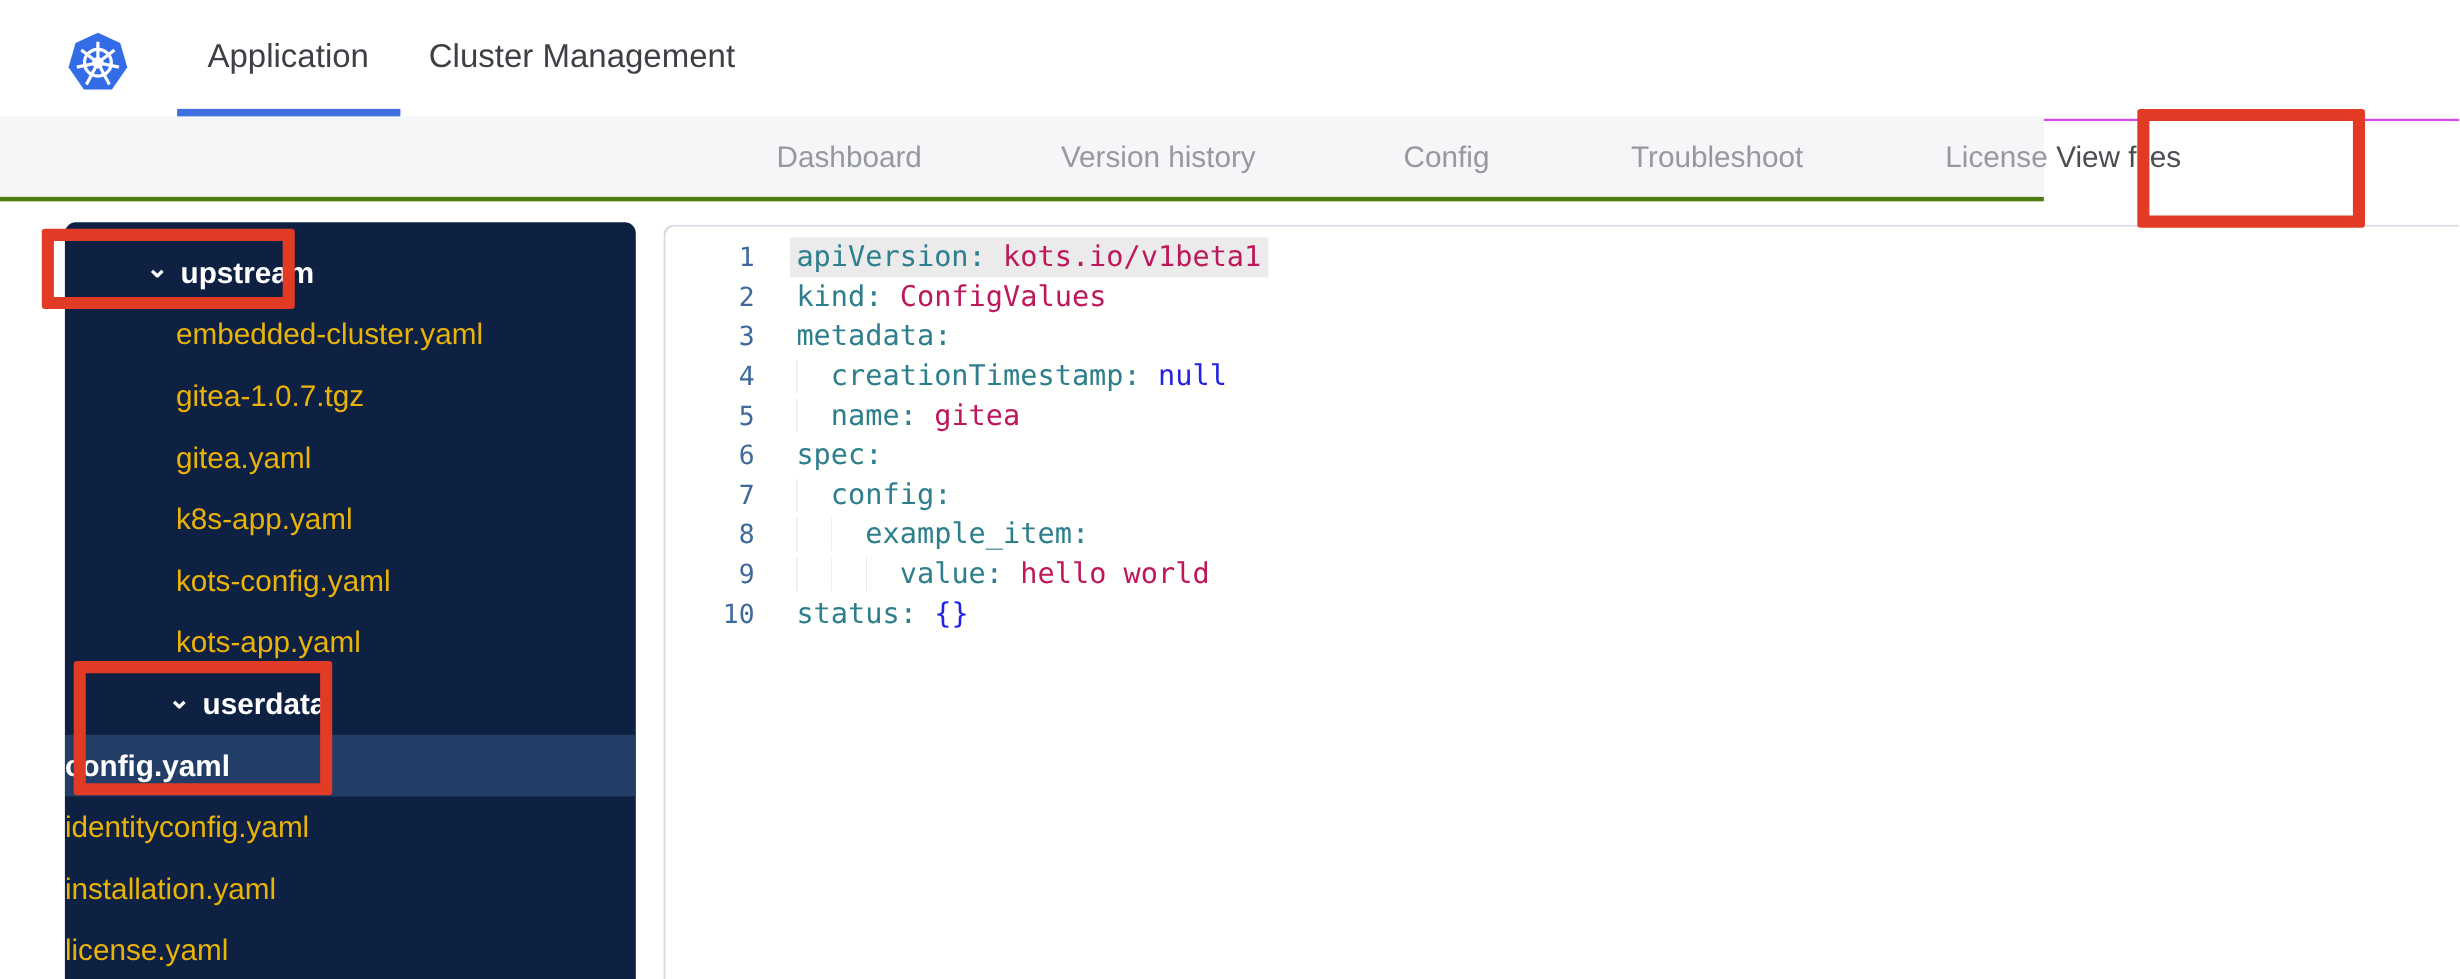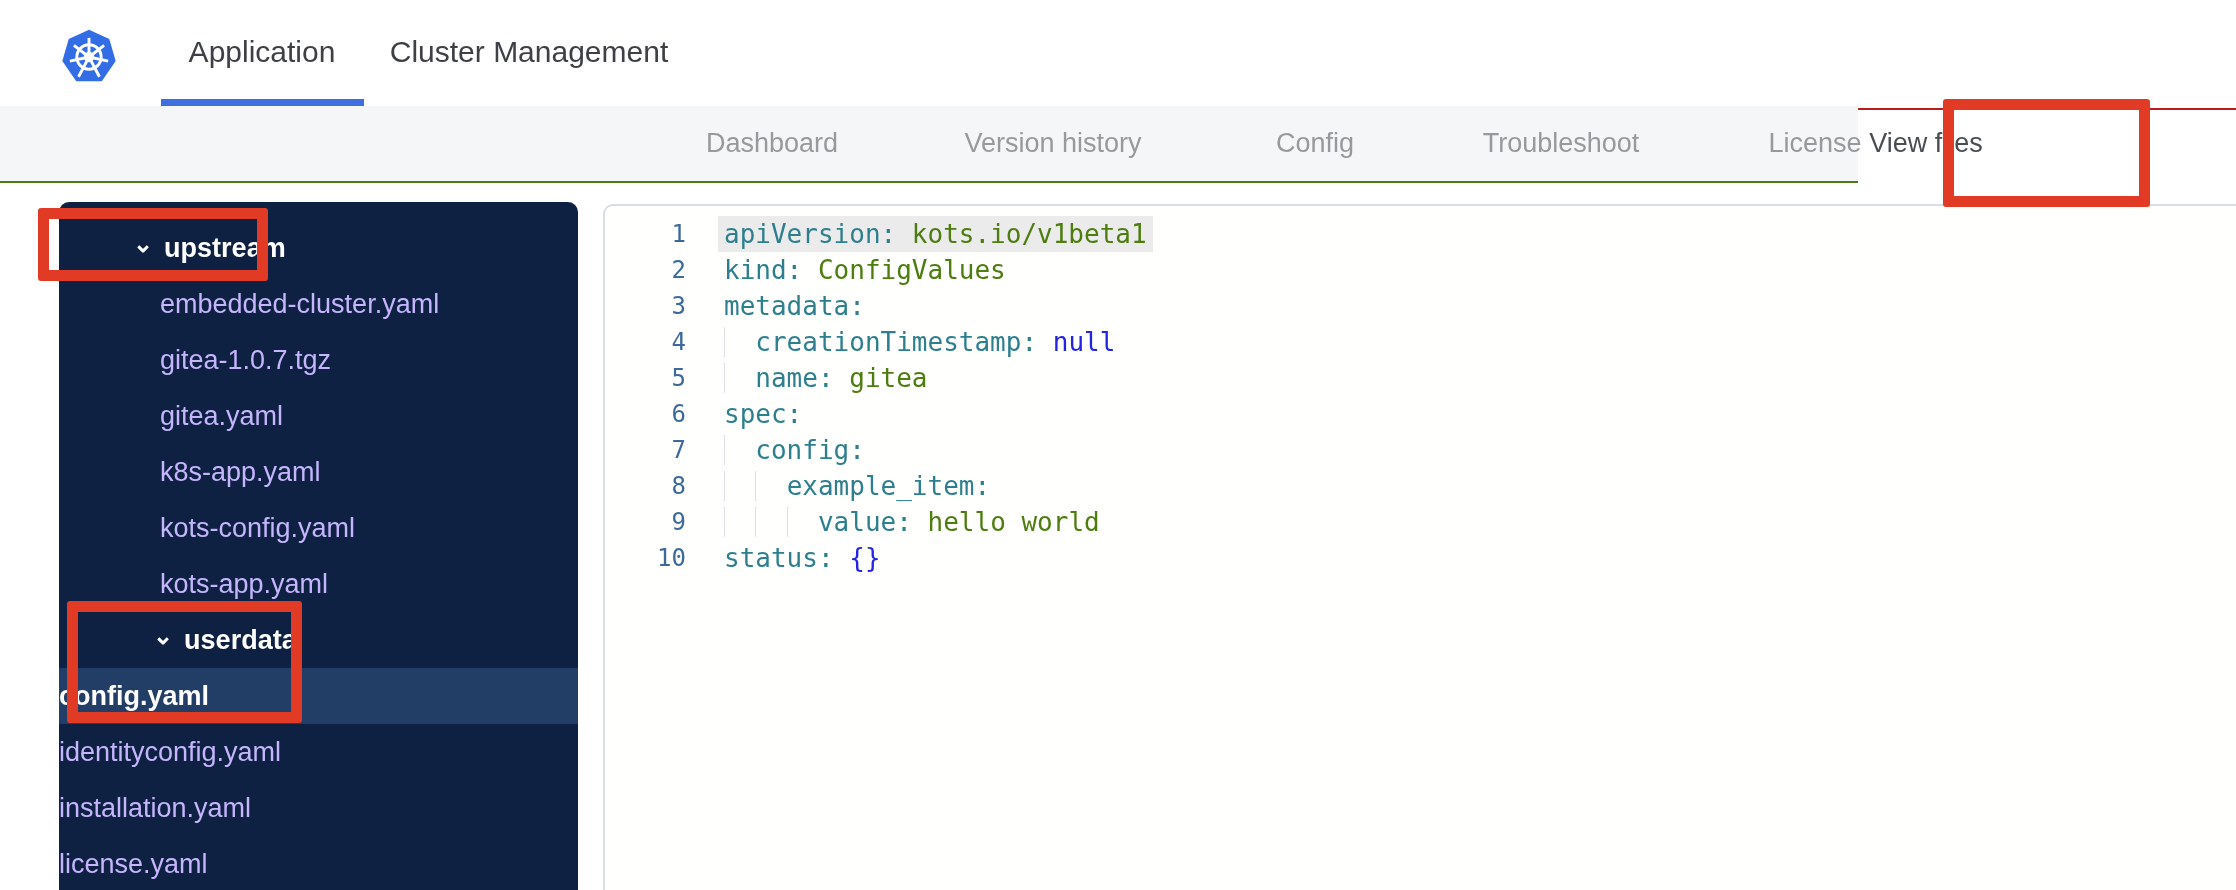--- a/index.html
+++ b/index.html
@@ -1,46 +1,46 @@
 <!DOCTYPE html>
 <html><head>
 <meta charset="utf-8">
 <style>
   html,body{margin:0;padding:0;background:#fff;}
   #stage{position:relative;width:2236px;height:890px;background:#ffffff;overflow:hidden;
          font-family:"Liberation Sans",sans-serif;-webkit-font-smoothing:antialiased;}
 
   
   .topbar{position:absolute;left:0;top:0;width:2236px;height:110px;background:#ffffff;
-          border-bottom:2px solid #b91c1c;box-sizing:border-box;}
+          border-bottom:2px solid #d946ef;box-sizing:border-box;}
   .k8s-logo{position:absolute;left:60px;top:28px;width:58px;height:58px;}
   .top-tab{position:absolute;top:0;height:104px;line-height:104px;transform:translateX(-50%);
            font-size:30px;font-weight:500;color:#3d4045;white-space:nowrap;cursor:pointer;}
   .top-tab:nth-child(1){left:262px;}
   .top-tab:nth-child(2){left:529px;}
   .app-underline{position:absolute;left:161px;top:99px;width:203px;height:7px;background:#3e70df;}
 
   
   .subnav{position:absolute;left:0;top:106px;width:1858px;height:77px;background:#f5f6f8;
-          border-bottom:2px solid #4d7c0f;box-sizing:border-box;}
+          border-bottom:4px solid #4d7c0f;box-sizing:border-box;}
   .subnav-tab{position:absolute;top:0;height:75px;line-height:75px;transform:translateX(-50%);
               font-size:27px;color:#97999c;white-space:nowrap;cursor:pointer;}
   .subnav-tab:nth-child(1){left:772px;}
   .subnav-tab:nth-child(2){left:1053px;}
   .subnav-tab:nth-child(3){left:1315px;}
   .subnav-tab:nth-child(4){left:1561px;}
   .subnav-tab:nth-child(5){left:1815px;}
   .subnav-tab:nth-child(6){left:1926px;color:#4a4d52;}
   .vf-underline{position:absolute;left:1963px;top:175px;width:164px;height:7px;background:#3e70df;}
 
   
   .sidebar{position:absolute;left:59px;top:202px;width:519px;height:688px;background:#0f2143;
            border-radius:10px 10px 0 0;padding-top:18px;box-sizing:border-box;overflow:hidden;}
   .tree-row{position:relative;height:56px;display:flex;align-items:center;font-size:27px;
-            color:#c4b5fd;cursor:pointer;white-space:nowrap;}
+            color:#eab308;cursor:pointer;white-space:nowrap;}
   .tree-row.folder{color:#ffffff;font-weight:700;}
   .tree-row.selected{background:#223e66;color:#ffffff;font-weight:700;}
   .tree-row .chev{font-weight:700;color:#ffffff;font-size:24px;margin-right:11px;
                   transform:translateY(-4px);}
   .lvl0.folder{padding-left:74px;}
   .lvl1{padding-left:101px;}
   .lvl1.folder{padding-left:94px;}
   .lvl2{}
 
   
@@ -48,21 +48,21 @@
           border-top:2px solid #d9dde3;border-left:2px solid #d9dde3;border-radius:10px 0 0 0;
           box-sizing:border-box;padding-top:10px;overflow:hidden;}
   .code-line{display:flex;height:36px;line-height:36px;}
   .gutter{width:95px;padding-right:14px;box-sizing:border-box;text-align:right;flex:0 0 auto;
           font-family:"DejaVu Sans Mono",monospace;font-size:24px;color:#3d6a9b;}
   .code-text{margin-left:24px;font-family:"DejaVu Sans Mono",monospace;font-size:26px;
              white-space:pre;}
   .code-text.hl{background:#ebebeb;box-shadow:-6px 0 0 #ebebeb,6px 0 0 #ebebeb;}
   .ig{box-shadow:inset 1px 0 0 #dfe3e8;}
   .tok-key{color:#2e7f8e;}
-  .tok-str{color:#4d7c0f;margin-top:27px;}
+  .tok-str{color:#be185d;margin-top:27px;}
   .tok-kw{color:#2323e6;}
 
   
   .anno{position:absolute;border:11px solid #e23b25;border-radius:3px;box-sizing:border-box;
         pointer-events:none;}
   .anno-viewfiles{left:1943px;top:99px;width:207px;height:108px;}
   .anno-upstream{left:38px;top:208px;width:230px;height:73px;}
   .anno-userdata{left:67px;top:601px;width:235px;height:122px;}
 </style>
 </head>

